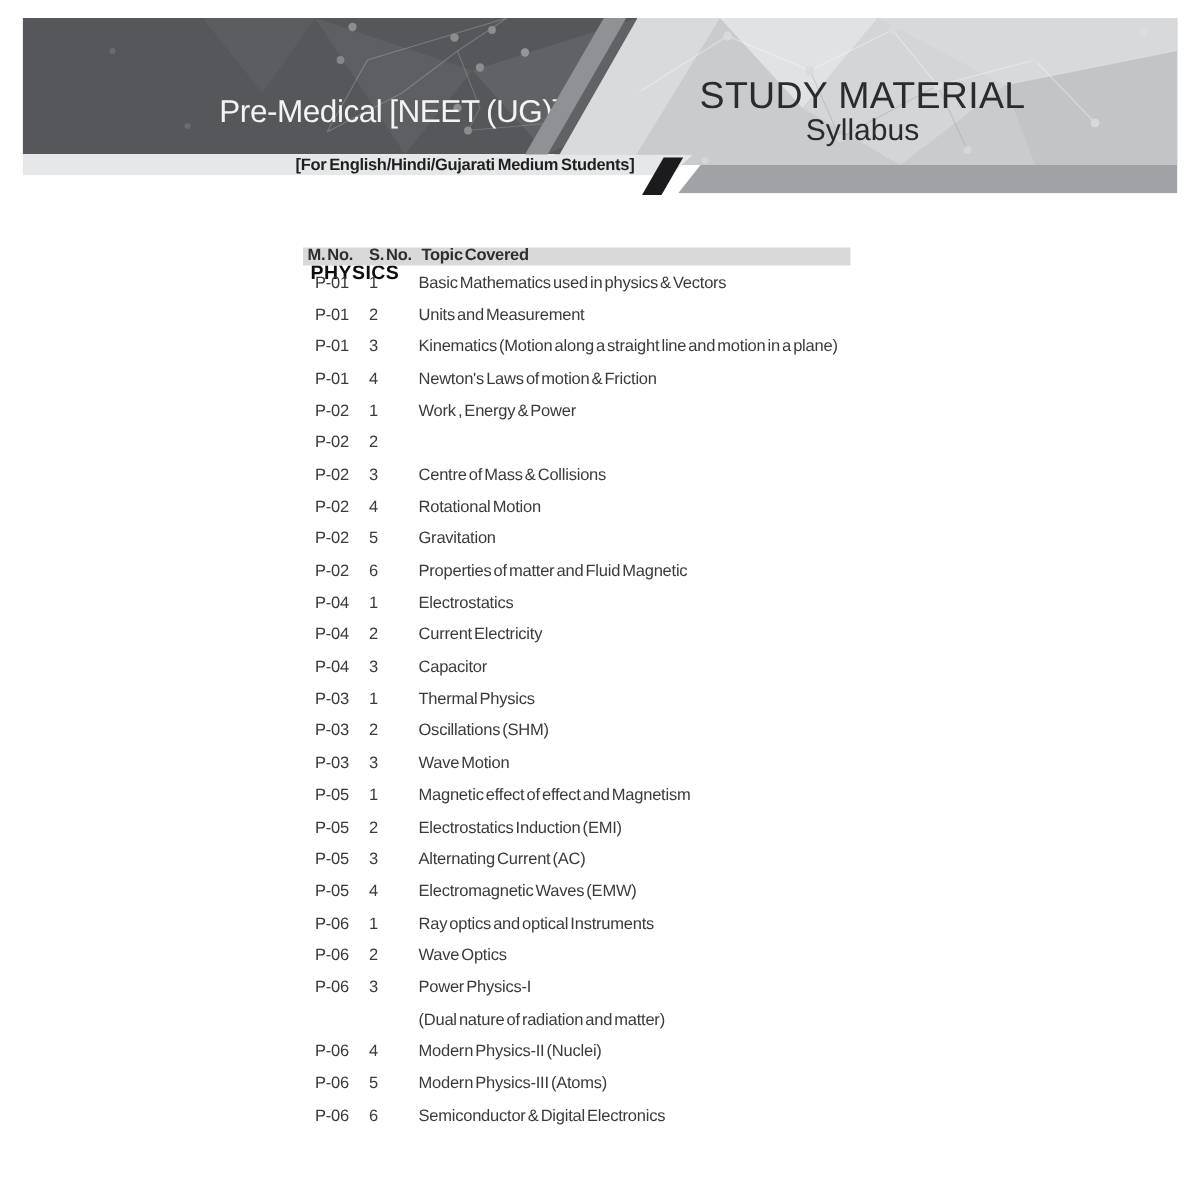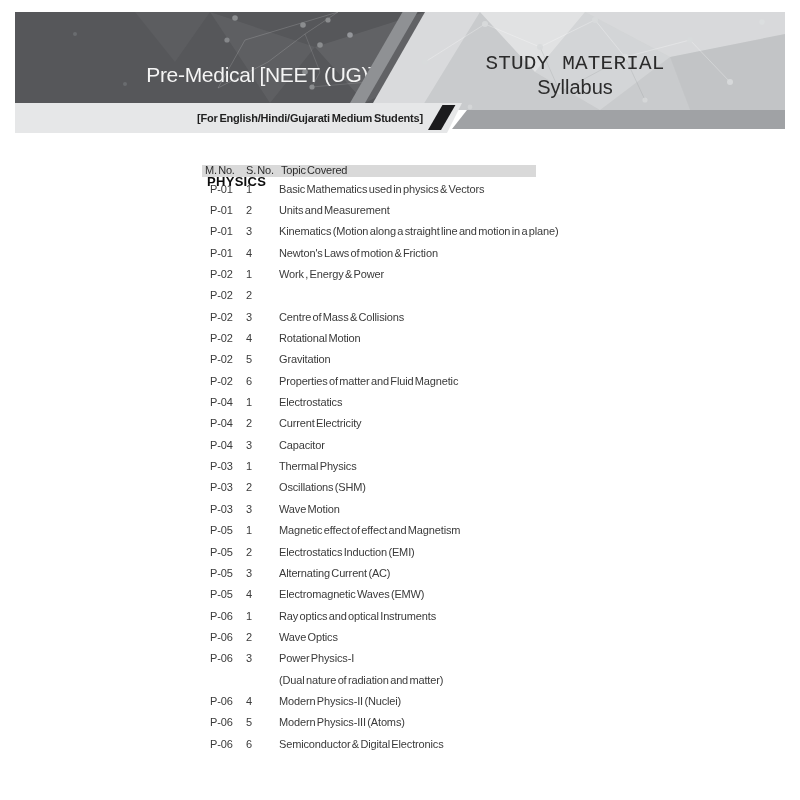--- a/index.html
+++ b/index.html
@@ -25,21 +25,21 @@
     background: #56575a; z-index: 2;
     clip-path: polygon(0 0, 100% 0, calc(100% - 52px) 100%, 0 100%);
     overflow: hidden;
   }
   .diag-stripe {
     position: absolute; left: 350px; top: 12px; width: 15px; height: 91px;
     background: #8f9194; z-index: 3;
     transform: skewX(-30deg); transform-origin: 0 100%;
   }
   .strip-light {
-    position: absolute; left: 15px; top: 103px; width: 447px; height: 30px;
+    position: absolute; left: 15px; top: 103px; width: 447px; height: 14px;
     background: #e6e7e8; z-index: 2;
     clip-path: polygon(0 0, 100% 0, calc(100% - 15px) 100%, 0 100%);
   }
   .strip-gray {
     position: absolute; left: 452px; top: 110px; width: 333px; height: 19px;
     background: #a0a2a5; z-index: 2;
     clip-path: polygon(15px 0, 100% 0, 100% 100%, 0 100%);
   }
   .slash {
     position: absolute; left: 428px; top: 105px; width: 13px; height: 25px;
@@ -50,42 +50,43 @@
   .dark-band-title {
     position: absolute; left: 120px; top: 51px; width: 250px;
     text-align: center; color: #f4f4f4;
     font-size: 21px; font-weight: 400; letter-spacing: -0.3px; word-spacing: -1px;
     white-space: nowrap; z-index: 5;
   }
   .light-band-title {
     position: absolute; left: 90px; top: 40px; width: 230px;
     text-align: center; color: #2b2b2b; z-index: 5;
   }
-  .light-band-title .line1 { font-size: 21px; font-weight: 500; letter-spacing: 0.2px; line-height: 24px; font-family: Liberation Mono, monospace; }
+  .light-band-title .line1 { font-size: 25px; font-weight: 500; letter-spacing: 0.2px; line-height: 24px; }
   .light-band-title .line2 { font-size: 20px; font-weight: 400; line-height: 23px; }
   .strip-text {
     position: absolute; left: 182px; top: 50%; transform: translateY(-50%);
     color: #1f1f1f; font-size: 11px; font-weight: 700;
     letter-spacing: -0.2px; word-spacing: -1px; white-space: nowrap;
   }
 
   .tex { position: absolute; left: 0; top: 0; width: 100%; height: 100%; }
 
   
   .section-title {
     position: absolute; left: 207px; top: 140px;
     font-size: 13px; font-weight: 700; color: #0d0d0d; letter-spacing: 0.3px; margin-top: 34px;
   }
   .table-header {
-    position: absolute; left: 202px; top: 165px; width: 334px; height: 11.5px;
+    position: absolute; left: 202px; top: 165px; width: 365px; height: 11.5px;
     background: #d9d9d9;
     display: grid; grid-template-columns: 41px 35px 1fr; align-items: center;
     padding-left: 3px;
     font-size: 11px; color: #2e2e2e; letter-spacing: -0.2px; word-spacing: -1.5px;
     line-height: 11px;
+    font-weight: bold;
   }
   .table-rows { position: absolute; left: 202px; top: 178px; width: 420px; }
   .trow {
     display: grid; grid-template-columns: 36px 33px 1fr; align-items: center;
     height: 21.35px; padding-left: 8px;
     font-size: 11px; color: #3a3a3a; letter-spacing: -0.15px; word-spacing: -1.5px;
     white-space: nowrap;
   }
 </style>
 </head>

